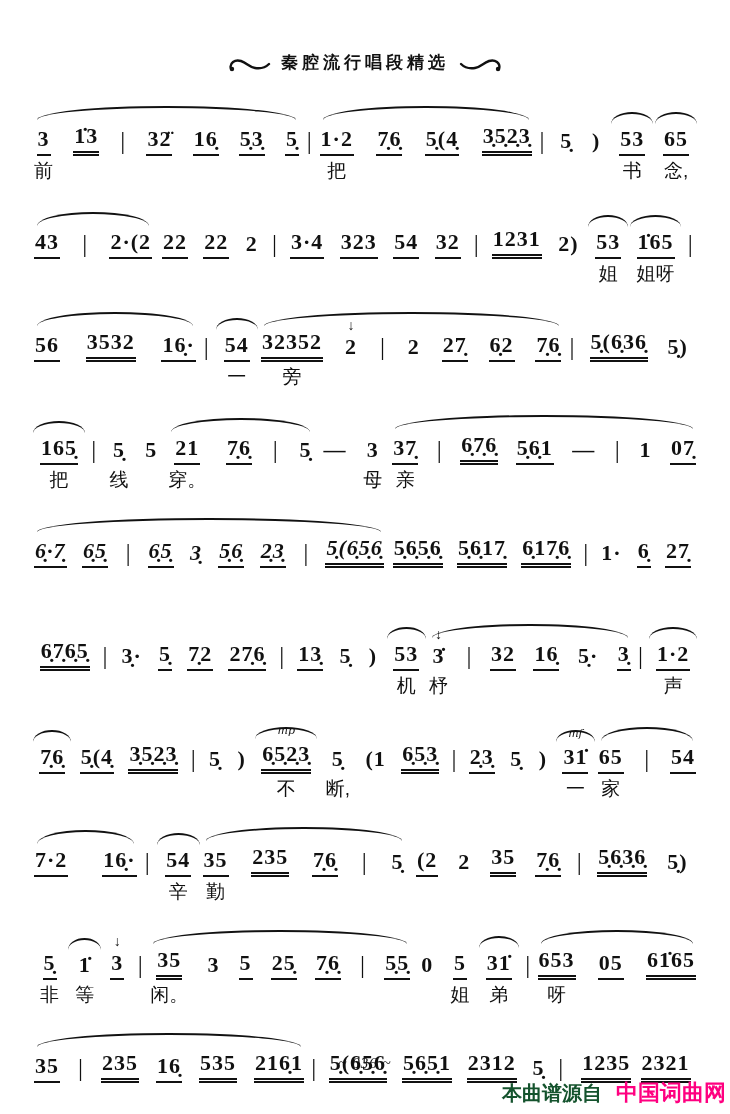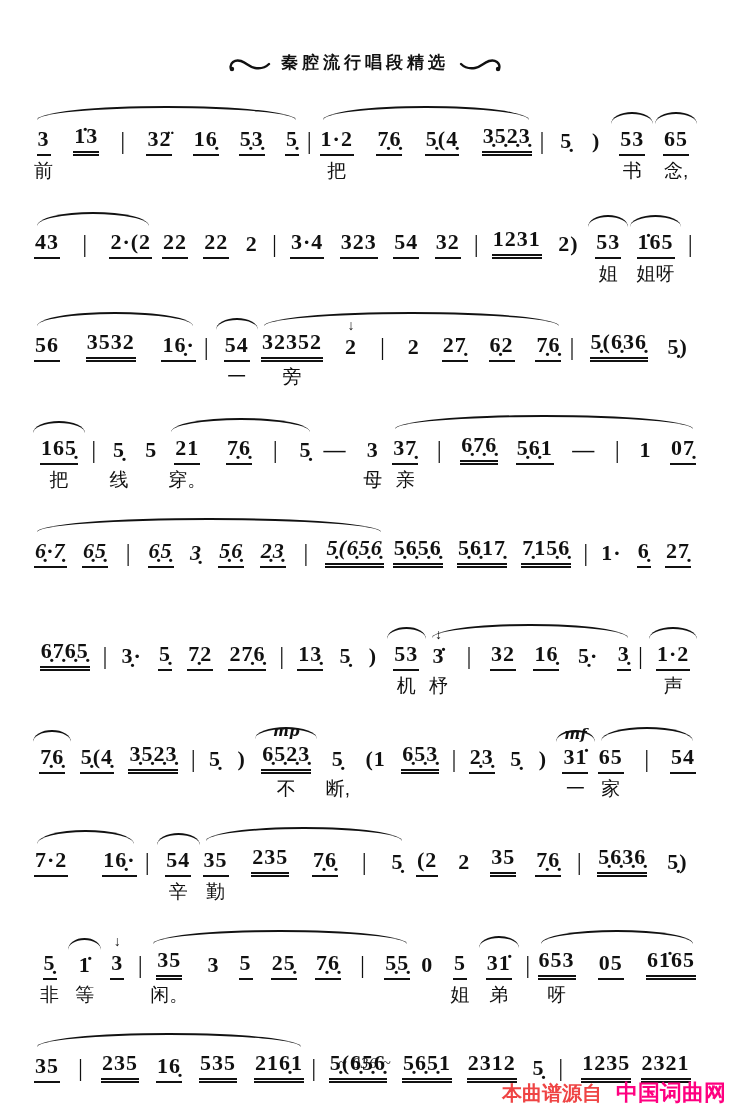--- a/index.html
+++ b/index.html
@@ -42,21 +42,21 @@
   }
   .tok.arc::before{
     content:"";position:absolute;top:7px;left:1px;right:1px;height:10px;
     border-top:2px solid #111;
     border-radius:50% 50% 0 0 / 100% 100% 0 0;
   }
   .top{
     height:19px;display:flex;align-items:flex-end;justify-content:center;
     font-size:14px;line-height:16px;
   }
-  .dyn{font-family:"DejaVu Serif",serif;font-style:italic;font-weight:700;font-size:15px;}
+  .dyn{font-family:"DejaVu Serif",serif;font-style:italic;font-weight:400;font-size:11px;}
   .orn{font-size:14px;font-weight:700;transform:translateY(2px);}
   .nt{
     font-size:22px;font-weight:700;line-height:29px;
     letter-spacing:1px;padding:0 1px 1px 1px;white-space:nowrap;
     font-family:"Liberation Serif","DejaVu Serif",serif;
   }
   .nt.u1{border-bottom:2px solid #111;}
   .nt.u2{border-bottom:5px double #111;}
   .tok.bar .nt{font-weight:400;font-size:25px;letter-spacing:0;}
   .lyr{
@@ -67,21 +67,21 @@
   
   .pgnum{
     position:absolute;left:0;right:0;bottom:42px;text-align:center;
     font-style:italic;font-size:15px;letter-spacing:1px;
   }
   .src{
     position:absolute;right:4px;bottom:6px;
     font-family:"Liberation Sans","DejaVu Sans",sans-serif;
     font-weight:700;font-size:20px;white-space:nowrap;
   }
-  .src .lbl{color:#ef4444;margin-right:14px;}
+  .src .lbl{color:#14532d;margin-right:14px;}
   .src .site{font-size:22px;}
 </style>
 </head>
 <body>
 
 <div class="page">
 
   <div class="hdr">
     <svg class="flr" viewBox="0 0 44 16">
       <path d="M4 11 C2 5 8 1 14 3 C20 5 22 9 28 10 C34 11 39 9 42 6" fill="none" stroke="#111" stroke-width="2.4" stroke-linecap="round"></path>
@@ -507,21 +507,21 @@
           <div class="nt u2">5̣6̣5̣6̣</div>
           <div class="lyr"></div>
         </div>
         <div class="tok" style="flex-grow: 1;">
           <div class="top"></div>
           <div class="nt u2">5̣6̣17̣</div>
           <div class="lyr"></div>
         </div>
         <div class="tok" style="flex-grow: 1;">
           <div class="top"></div>
-          <div class="nt u2">7̣15̣6̣</div>
+          <div class="nt u2">6̣17̣6̣</div>
           <div class="lyr"></div>
         </div>
         <div class="tok bar" style="flex-grow: 0.4;">
           <div class="top"></div>
           <div class="nt">|</div>
           <div class="lyr"></div>
         </div>
         <div class="tok" style="flex-grow: 1;">
           <div class="top"></div>
           <div class="nt">1·</div>

